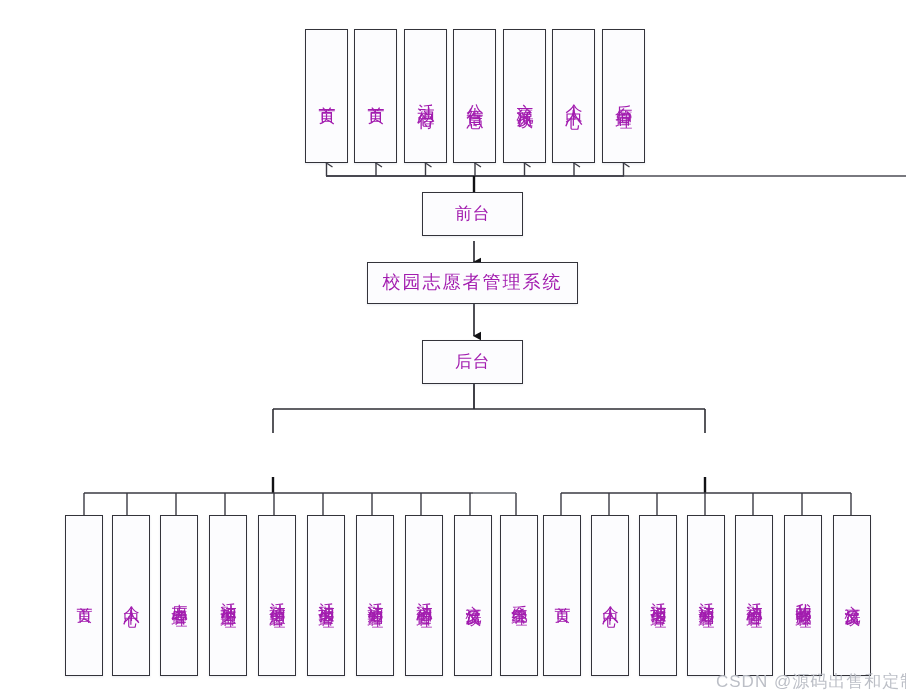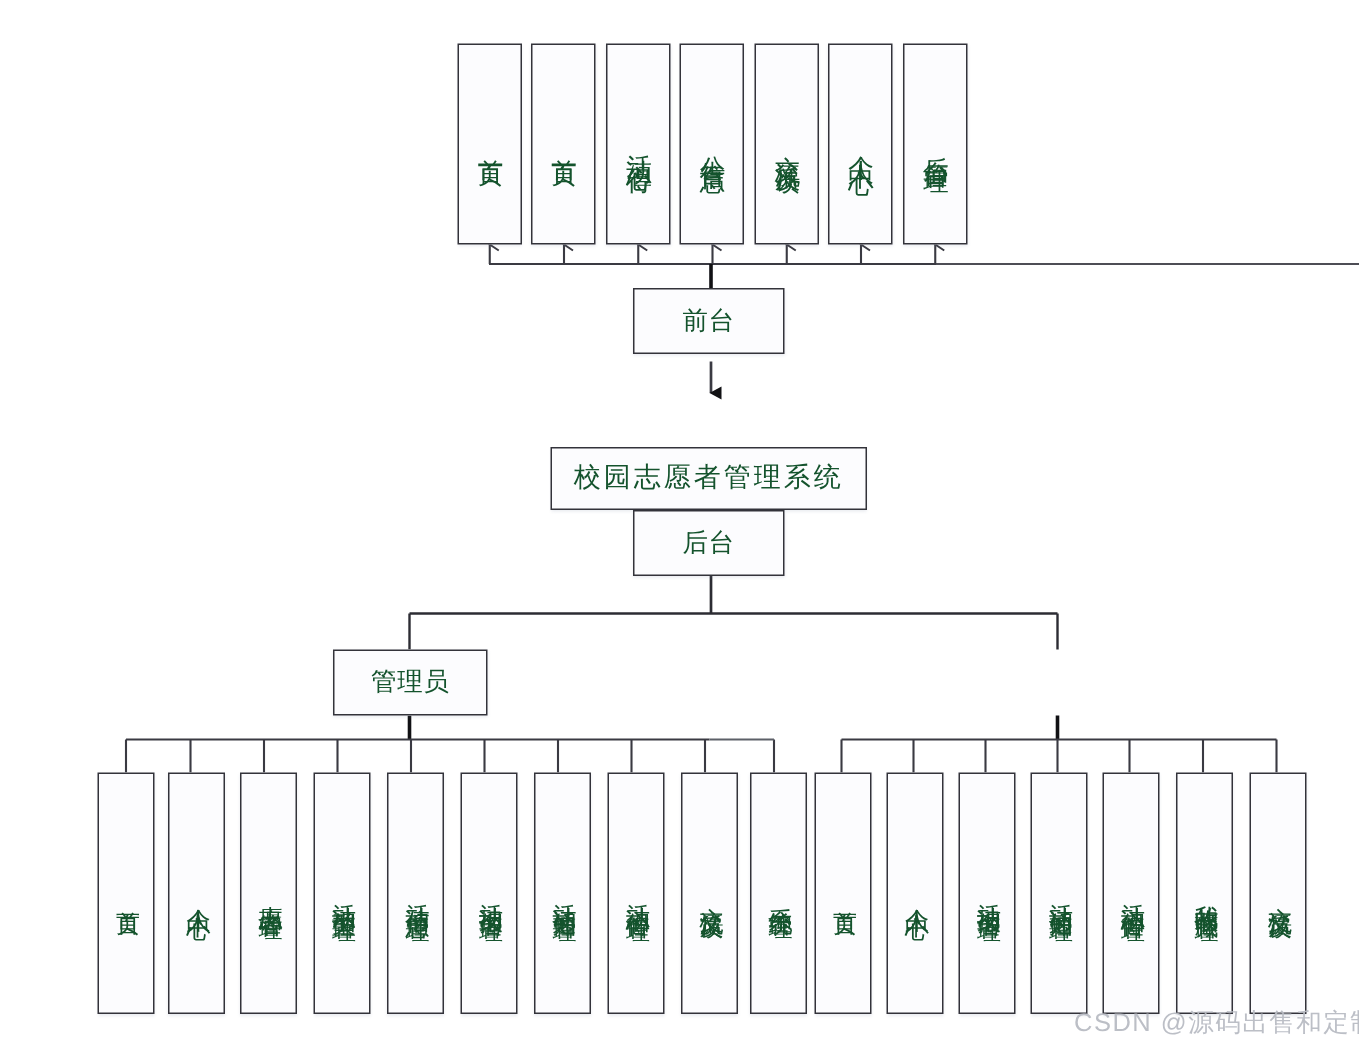--- a/index.html
+++ b/index.html
@@ -26,21 +26,21 @@
     pointer-events: none;
   }
   .node {
     position: absolute;
     box-sizing: border-box;
     border: 1.3px solid #33333a;
     background: #fcfcfe;
     display: flex;
     align-items: center;
     justify-content: center;
-    color: #14532d;
+    color: #a21caf;
     box-shadow: 0 1px 2px rgba(120,130,160,0.16);
   }
   .node .label {
     display: block;
     text-align: center;
     line-height: 1.18;
     letter-spacing: 0.5px;
   }
   
   .node.horiz .label {
@@ -158,31 +158,28 @@
     <span class="label">个人中心</span>
   </div>
   <div class="node vert" style="left:602px; top:29px; width:43px; height:134px;">
     <span class="label">后台管理</span>
   </div>
 
   <div class="node horiz" style="left:422px; top:192px; width:101px; height:44px;">
     <span class="label">前台</span>
   </div>
 
-  <div class="node horiz root" style="left:367px; top:262px; width:211px; height:42px;margin-top:36px;">
+  <div class="node horiz root" style="left:367px; top:262px; width:211px; height:42px;">
     <span class="label">校园志愿者管理系统</span>
   </div>
 
   <div class="node horiz" style="left:422px; top:340px; width:101px; height:44px;">
     <span class="label">后台</span>
   </div>
 
-  <div class="node horiz" style="left:222px; top:433px; width:103px; height:44px;">
-    <span class="label">管理员</span>
-  </div>
 
 
   <div class="node vert small" style="left:65px; top:515px; width:38px; height:161px;">
     <span class="label">首页</span>
   </div>
   <div class="node vert small" style="left:112px; top:515px; width:38px; height:161px;">
     <span class="label">个人中心</span>
   </div>
   <div class="node vert small" style="left:160px; top:515px; width:38px; height:161px;">
     <span class="label">志愿者管理</span>

